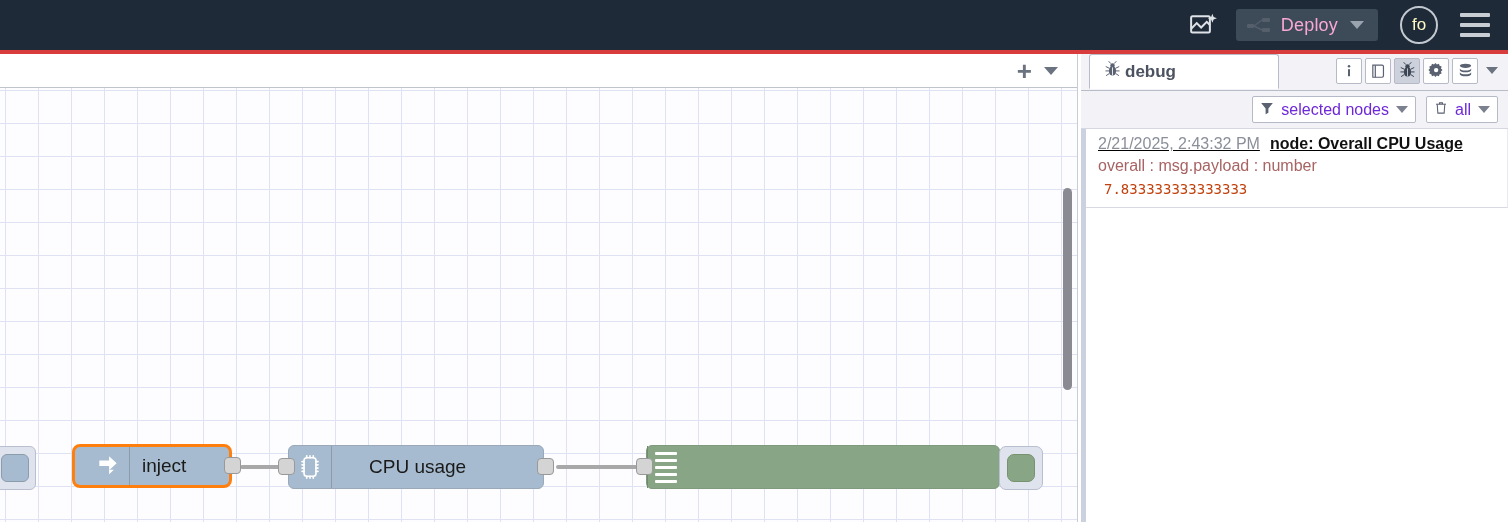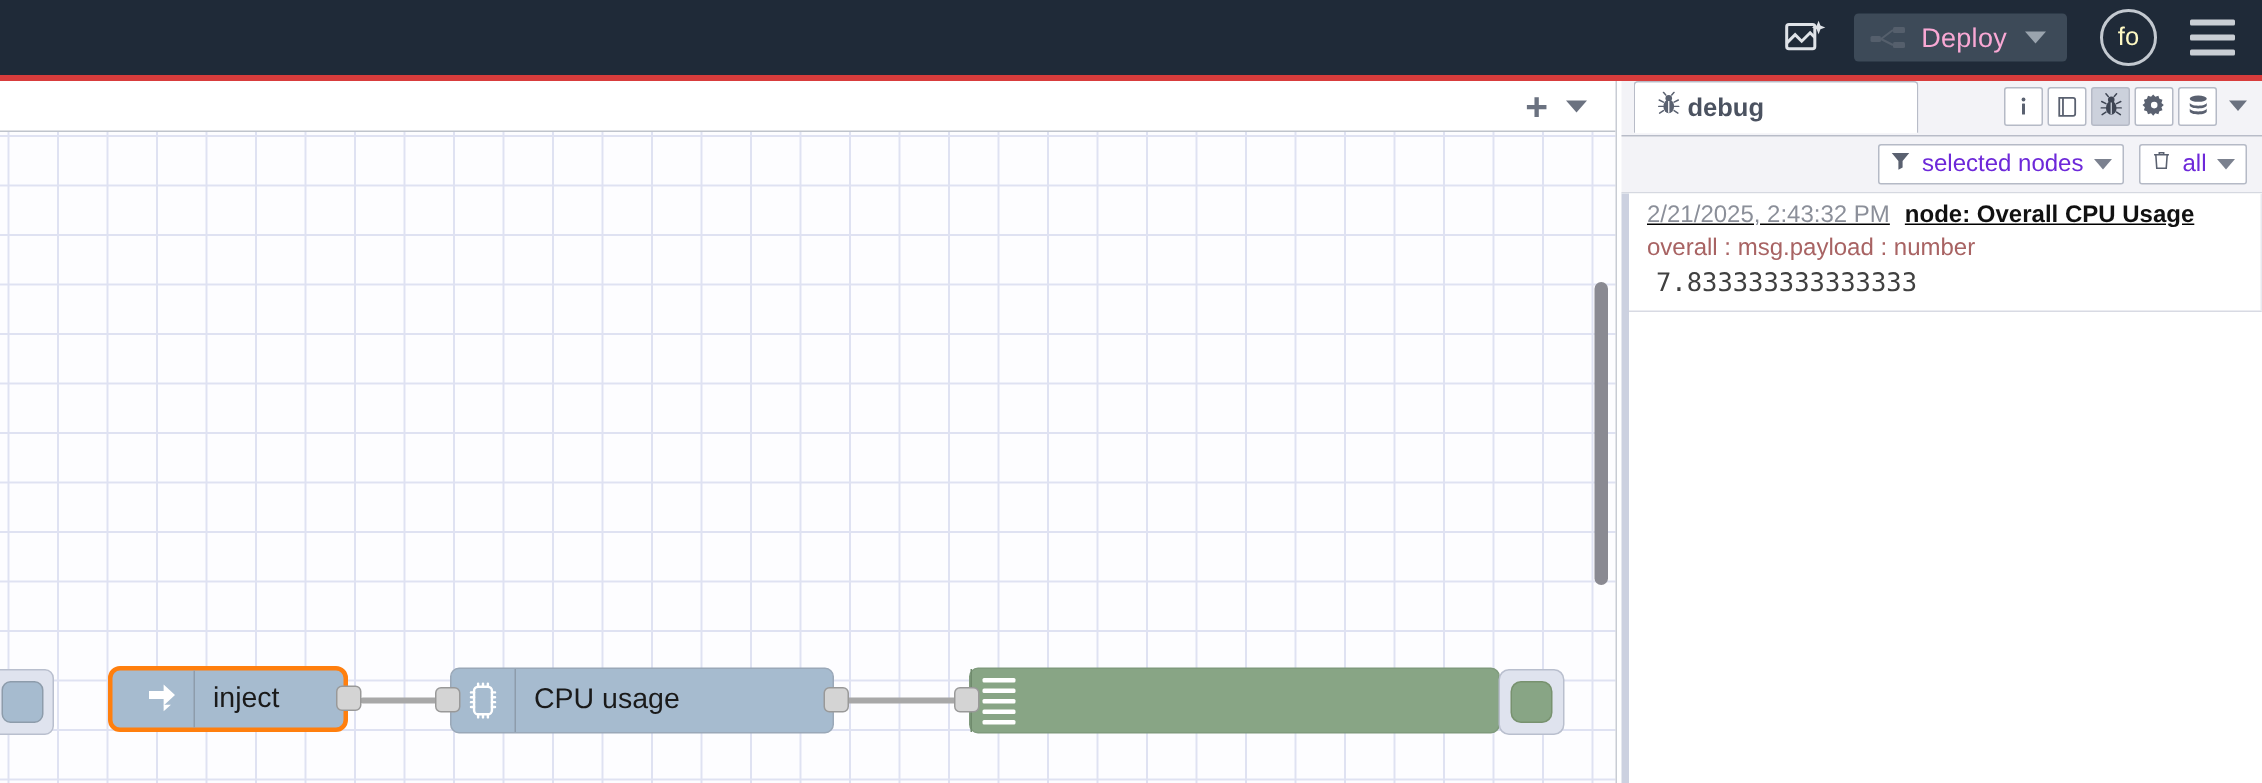--- a/index.html
+++ b/index.html
@@ -385,23 +385,23 @@
     font-weight: bold;
     margin-left: 10px;
   }
   .dbg-topic {
     font-size: 16px;
     line-height: 22px;
     color: #a86363;
   }
   .dbg-value {
     font-family: "DejaVu Sans Mono", monospace;
-    font-size: 17px;
+    font-size: 14px;
     line-height: 24px;
-    color: #404040;
+    color: #c2410c;
     padding-left: 6px;
   }
 </style>
 </head>
 <body>
 
 <div id="app">
 
   <div class="header">
 
@@ -454,21 +454,21 @@
       <div class="node-iconbox">
         <svg width="26" height="26" viewBox="0 0 24 24">
           <path d="M4 7 h9 v-4 l7 6.5 -7 6.5 v-4 h-9 z" fill="#fff"></path>
           <path d="M4 15.5 h9 v4 l4.5 -4 z" fill="#fff"></path>
         </svg>
       </div>
       <div class="node-label">inject</div>
       <div class="port" style="right:-12px;"></div>
     </div>
 
-    <div class="node node-blue" style="left:300px; top:357px; width:256px;">
+    <div class="node node-blue" style="left:288px; top:357px; width:256px;gap:25px;">
       <div class="node-iconbox">
         <svg width="26" height="26" viewBox="0 0 24 24" fill="none" stroke="#fff" stroke-width="1.5">
           <rect x="6.5" y="3.5" width="11" height="17" rx="2.5"></rect>
           <path d="M9 3.5V1.6M12 3.5V1.6M15 3.5V1.6M9 20.5v1.9M12 20.5v1.9M15 20.5v1.9" stroke-linecap="round"></path>
           <path d="M6.5 7H4.6M6.5 10H4.6M6.5 13H4.6M6.5 16H4.6M17.5 7h1.9M17.5 10h1.9M17.5 13h1.9M17.5 16h1.9" stroke-linecap="round"></path>
         </svg>
       </div>
       <div class="node-label">CPU usage</div>
       <div class="port" style="left:-11px;"></div>
       <div class="port" style="right:-11px;"></div>

